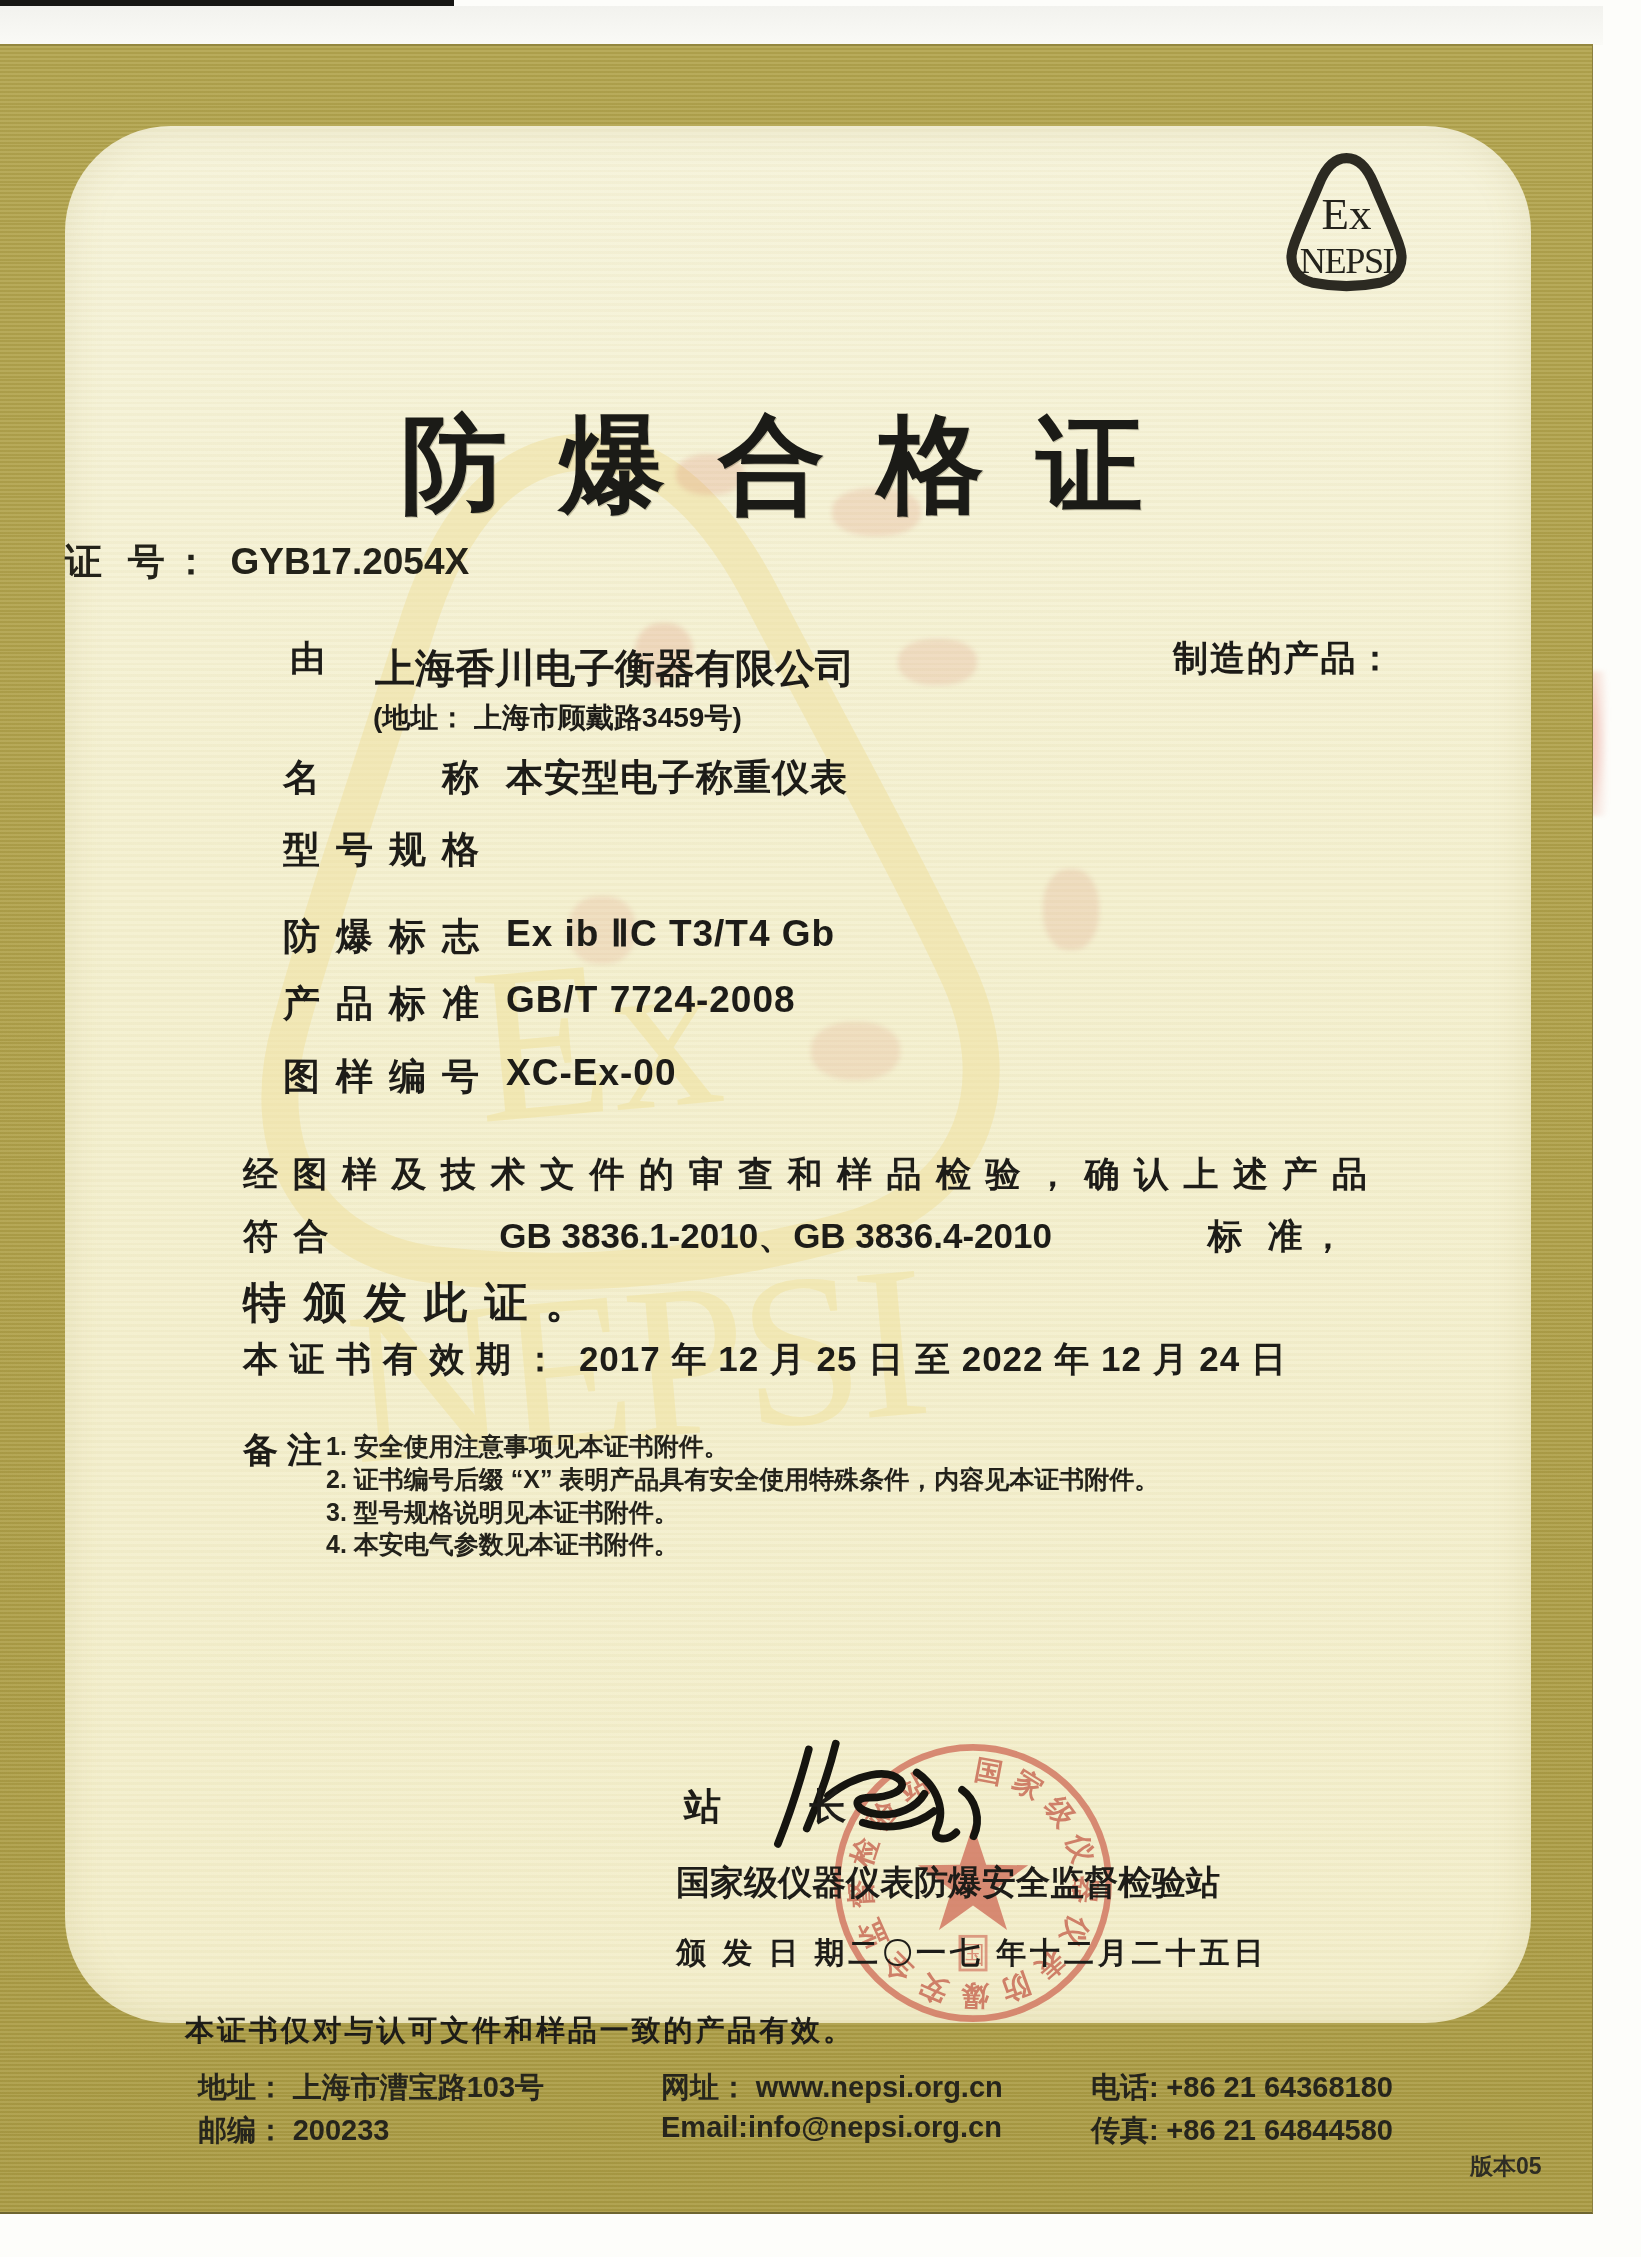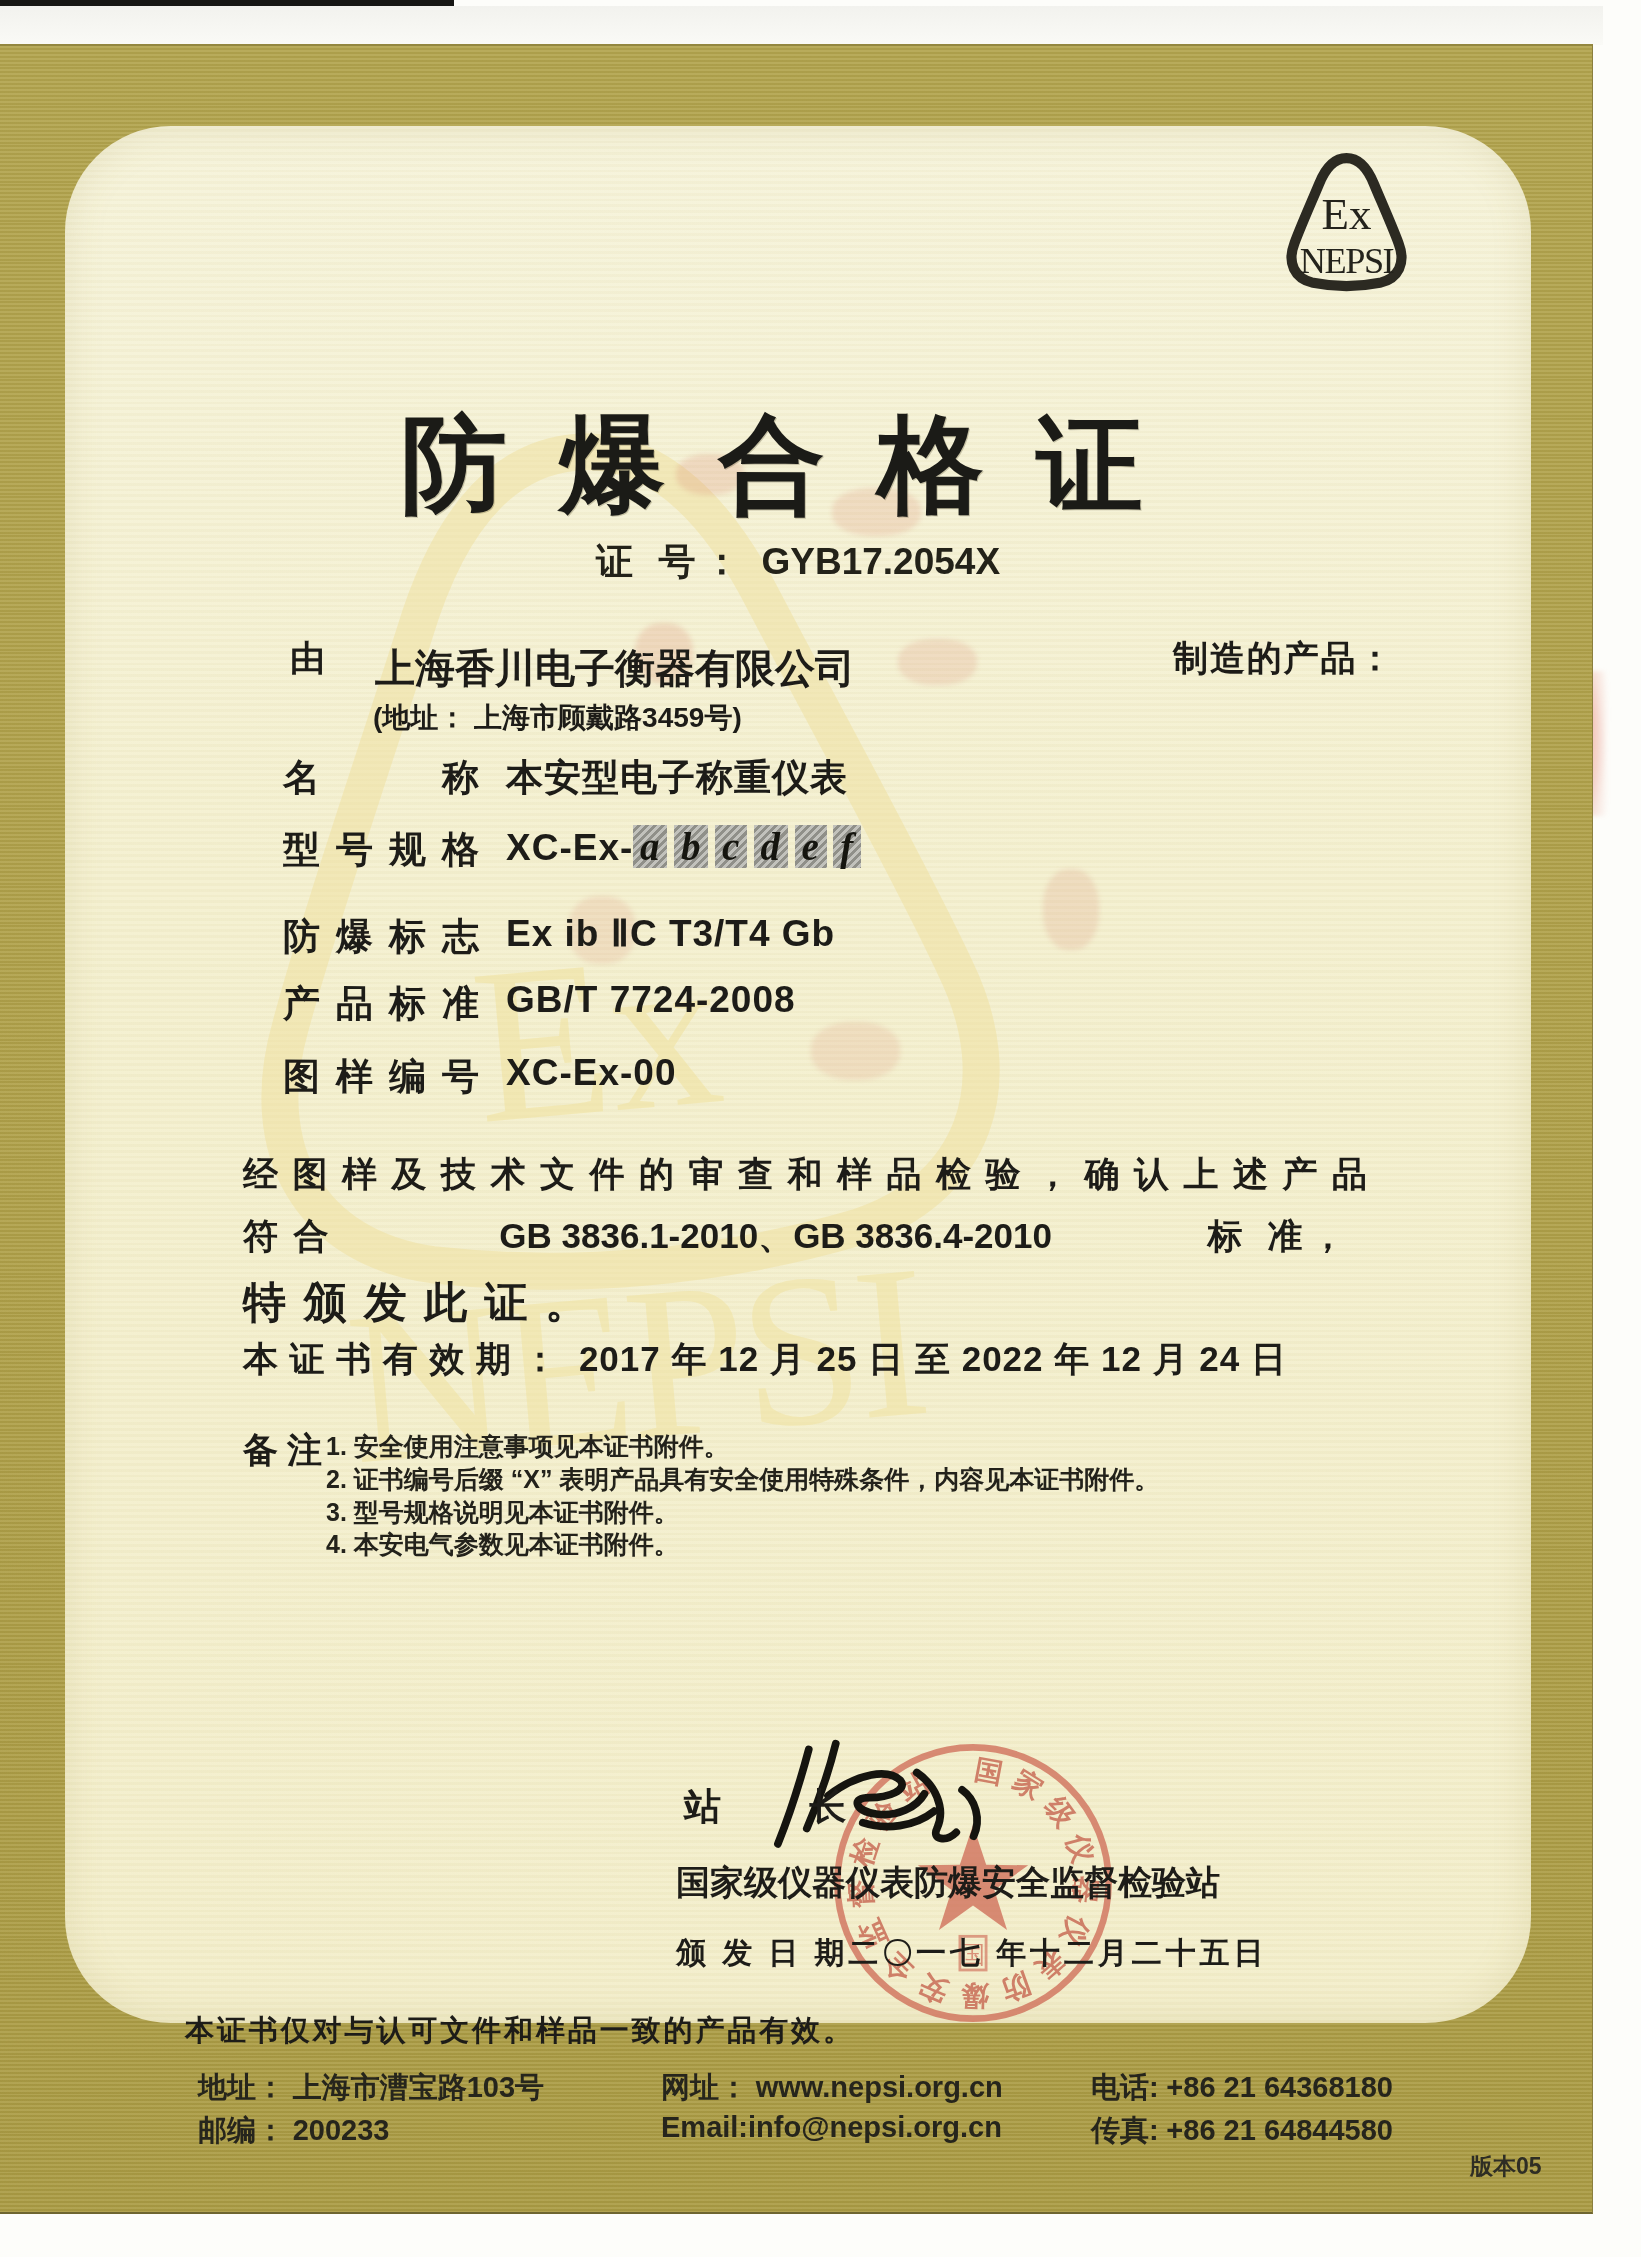--- a/index.html
+++ b/index.html
@@ -44,21 +44,21 @@
   .blob{position:absolute;border-radius:45%;filter:blur(2.9px);}
 
   
   .logo{left:1255px;top:148px;width:183px;height:174px;}
 
   .title{
     left:65px;top:394px;width:1466px;text-align:center;
     font-size:106px;font-weight:bold;letter-spacing:53px;color:#1b1b17;
     text-shadow:1px 1px 0 rgba(60,50,20,.25);
   }
-  .certno{left:65px;top:537px;width:1466px;text-align:center;font-size:37px;font-weight:bold;color:#232219;}
+  .certno{left:65px;top:537px;width:1466px;text-align:left;font-size:37px;font-weight:bold;color:#232219;}
   .certno .lbl{letter-spacing:7.7px;margin-right:13.5px;}
 
   .manuf-prefix{left:290px;top:635px;font-size:35px;font-weight:bold;}
   .manuf-company{left:375px;top:641px;font-size:40px;font-weight:bold;}
   .manuf-suffix{left:1173px;top:635px;font-size:35px;font-weight:bold;letter-spacing:1.9px;}
   .manuf-addr{left:373px;top:699px;font-size:28px;font-weight:600;}
 
   .frow{left:283px;display:flex;align-items:flex-start;}
   .frow .fld-label{width:196px;display:flex;justify-content:space-between;font-size:37px;font-weight:bold;flex:none;}
   .frow .fld-value{margin-left:27px;font-size:37px;font-weight:bold;white-space:nowrap;letter-spacing:1px;}
@@ -142,23 +142,20 @@
   </div>
   <div class="fld-value">本安型电子称重仪表</div>
 </div>
 
 <div class="abs frow" style="top:825px;">
   <div class="fld-label">
     <span>型</span>
       <span>号</span>
       <span>规</span>
       <span>格</span>
-  </div>
-  <div class="fld-value">
-    <span>XC-Ex-</span><span class="redact">a</span><span class="redact">b</span><span class="redact">c</span><span class="redact">d</span><span class="redact">e</span><span class="redact">f</span>
   </div>
 </div>
 
 <div class="abs frow" style="top:912px;">
   <div class="fld-label">
     <span>防</span>
       <span>爆</span>
       <span>标</span>
       <span>志</span>
   </div>

